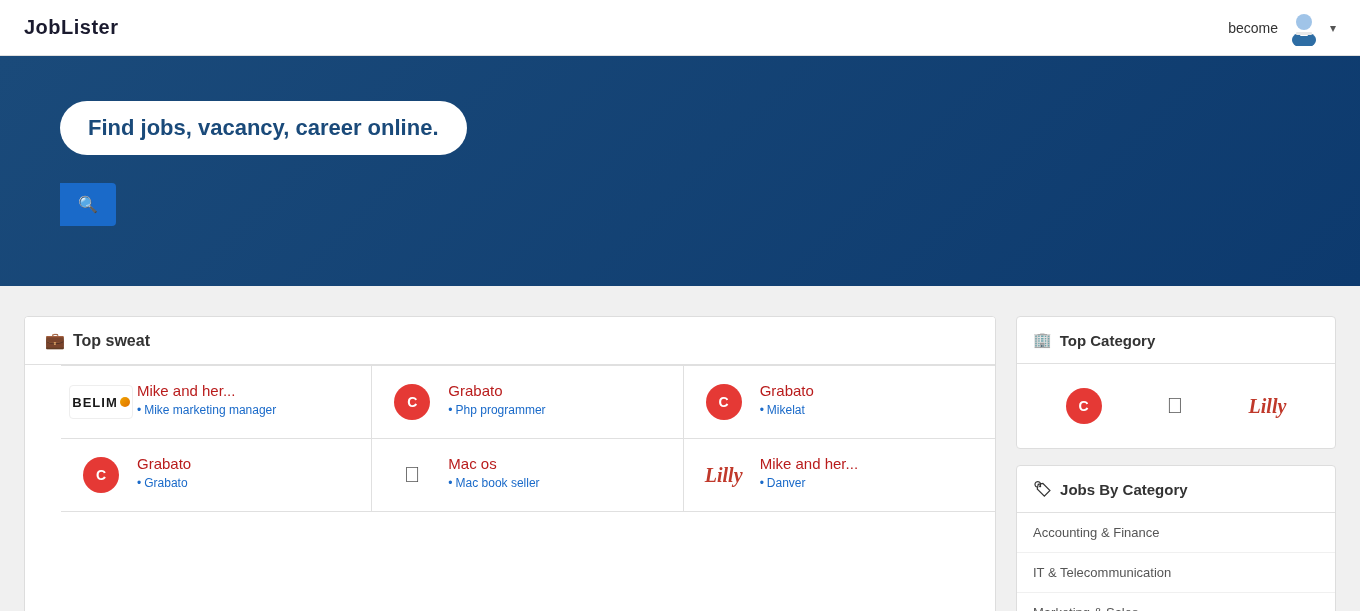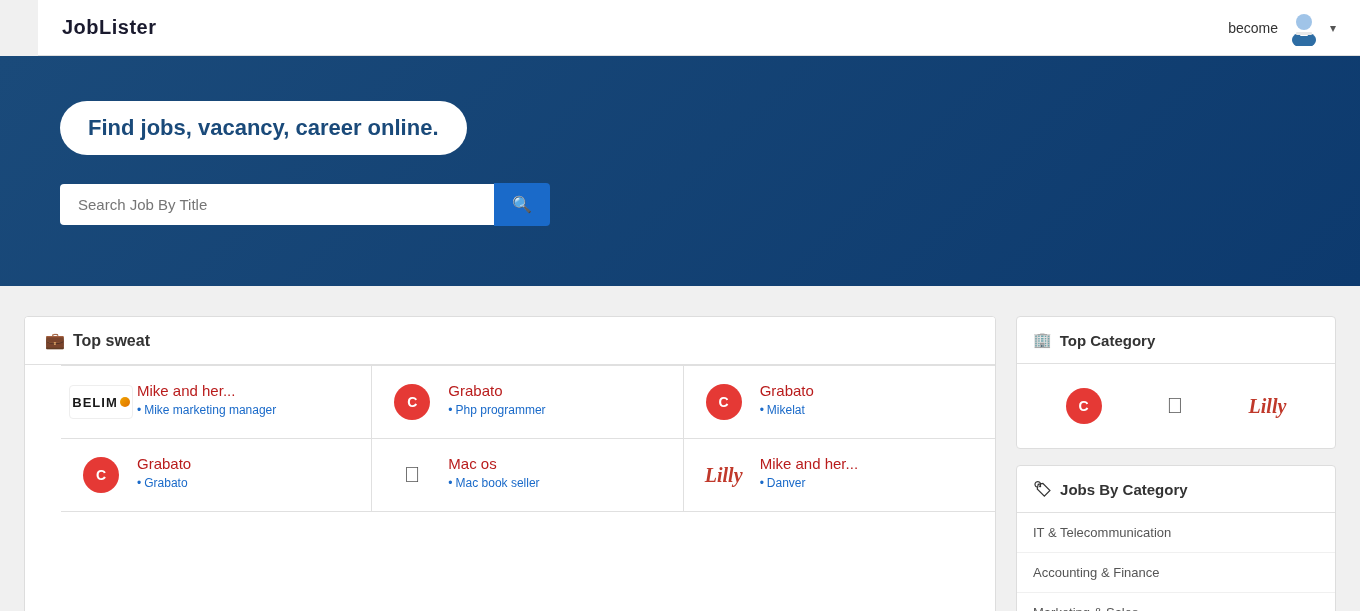--- a/index.html
+++ b/index.html
@@ -7,21 +7,20 @@
 
     
     .navbar {
       background: #fff;
       height: 56px;
       display: flex;
       align-items: center;
       justify-content: space-between;
       padding: 0 24px;
       border-bottom: 1px solid #e0e0e0;
-      margin-left: 38px;
     }
     .navbar-brand {
       font-size: 20px;
       font-weight: bold;
       color: #1a1a2e;
       letter-spacing: 0.5px;
     }
     .navbar-user {
       display: flex;
       align-items: center;
@@ -288,21 +287,20 @@
     <span class="chevron-down">▾</span>
   </div>
 </nav>
 
 <section class="hero">
   <div class="hero-left">
     <div class="hero-tagline-box">
       <span class="hero-tagline">Find jobs, vacancy, career online.</span>
     </div>
     <div class="hero-search-bar">
-      <input class="hero-search-input" type="text" placeholder="Search Job By Title" style="">
       <button class="hero-search-btn">
         <span>🔍</span>
       </button>
     </div>
   </div>
 </section>
 
 <div class="main-content">
 
   <div class="top-jobs-panel">
@@ -390,20 +388,20 @@
         </div>
     </div>
 
     <div class="sidebar-panel">
       <div class="sidebar-panel-header">
         <span>🏷</span>
         <span>Jobs By Category</span>
       </div>
       <div class="jobs-by-category-list" id="category-list">
 
-      <div class="category-item">IT &amp; Telecommunication</div>
-          <div class="category-item">Accounting &amp; Finance</div>
+      <div class="category-item">Accounting &amp; Finance</div>
+          <div class="category-item">IT &amp; Telecommunication</div>
           <div class="category-item">Marketing &amp; Sales</div>
         </div>
     </div>
 
   </div>
 </div>
 
 </body></html>

